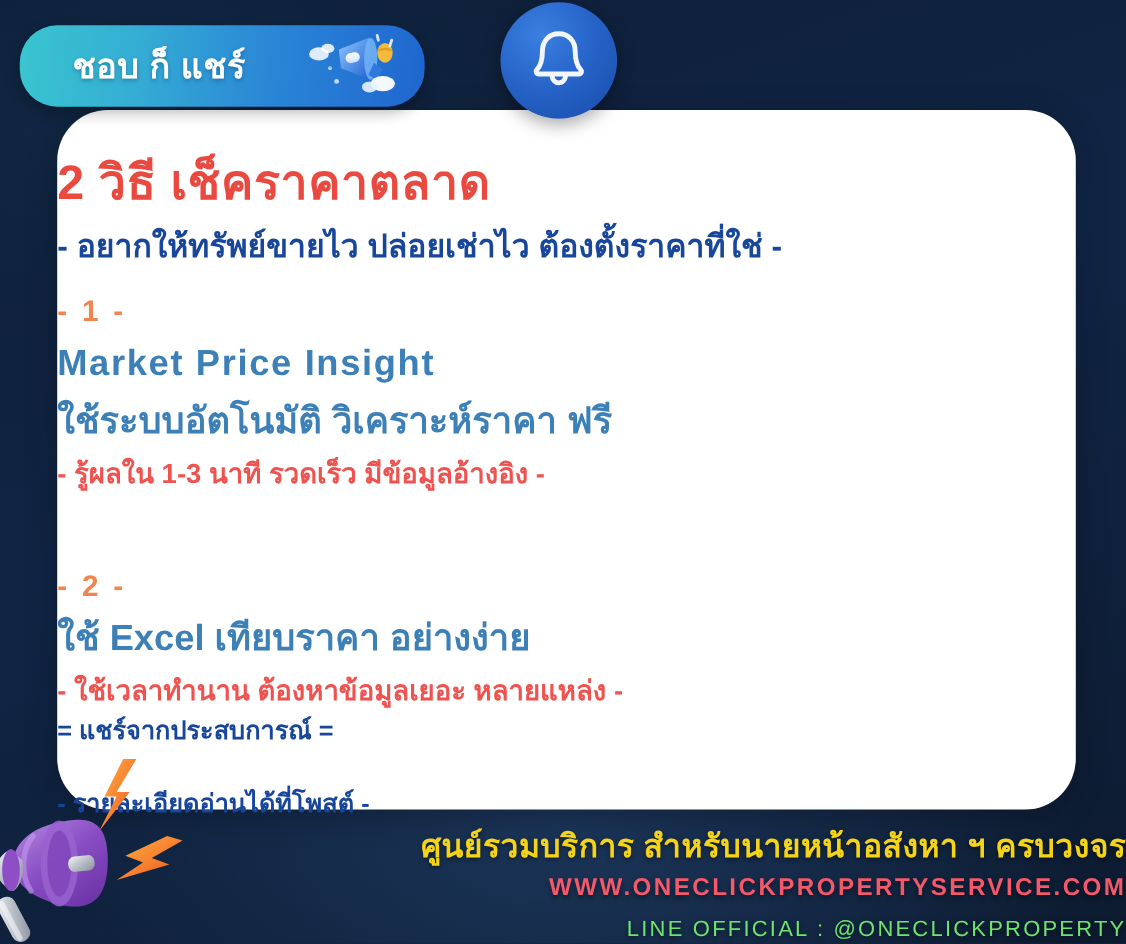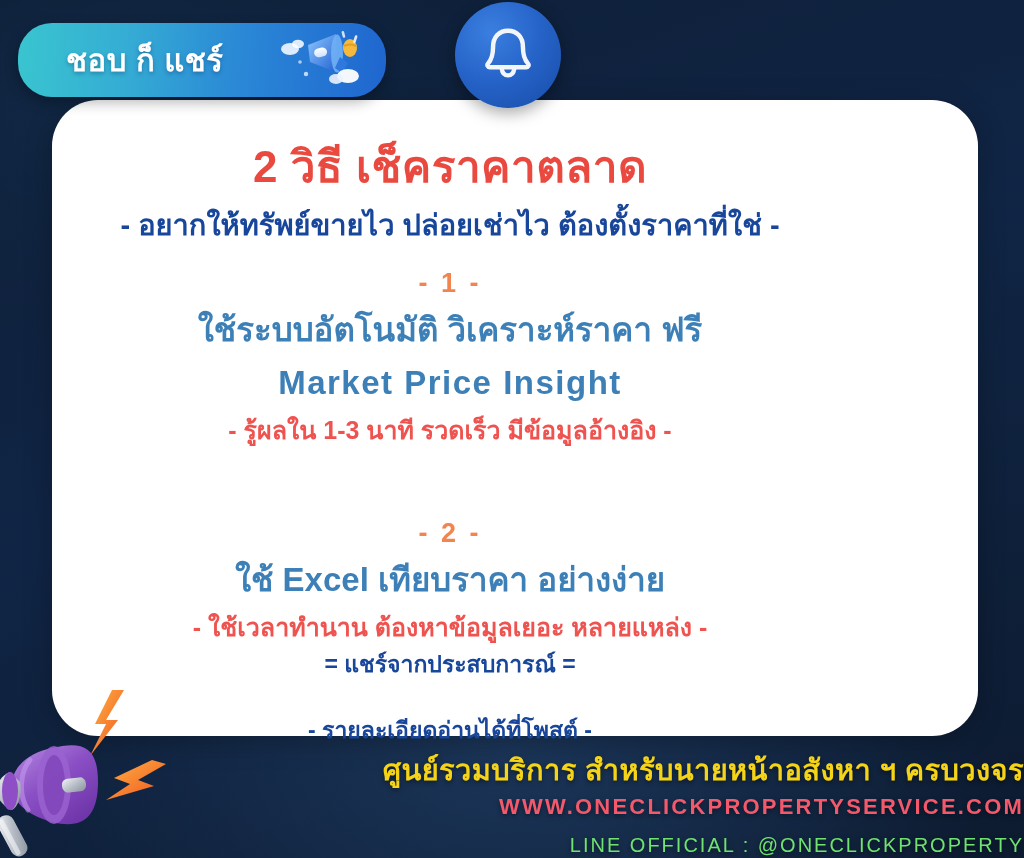--- a/index.html
+++ b/index.html
@@ -97,21 +97,20 @@
     z-index: 7;
   }
 
   
   .content {
     position: absolute;
     left: 52px;
     top: 100px;
     width: 796px;
     height: 636px;
-    text-align: center;
   }
   .line { white-space: nowrap; }
 
   .t-title {
     margin-top: 42px;
     color: #e9493f;
     font-size: 44px;
     font-weight: bold;
     letter-spacing: .5px;
     line-height: 1.15;
@@ -244,22 +243,22 @@
         <path d="M25.6 48.5 c0.6 4.2 3.2 6.6 6.4 6.6 c3.2 0 5.8 -2.4 6.4 -6.6" fill="none" stroke="#f2f6fb" stroke-width="4.6" stroke-linecap="round"></path>
       </svg>
     </span>
   </div>
 
   <div class="content">
     <div class="t-title line">2 วิธี เช็คราคาตลาด</div>
     <div class="t-sub line">- อยากให้ทรัพย์ขายไว ปล่อยเช่าไว ต้องตั้งราคาที่ใช่ -</div>
 
     <div class="t-num line">- 1 -</div>
+    <div class="t-head en line">Market Price Insight</div>
     <div class="t-head line">ใช้ระบบอัตโนมัติ วิเคราะห์ราคา ฟรี</div>
-    <div class="t-head en line">Market Price Insight</div>
     <div class="t-note line">- รู้ผลใน 1-3 นาที รวดเร็ว มีข้อมูลอ้างอิง -</div>
 
     <div class="gap"></div>
 
     <div class="t-num line">- 2 -</div>
     <div class="t-head line">ใช้ Excel เทียบราคา อย่างง่าย</div>
     <div class="t-note line">- ใช้เวลาทำนาน ต้องหาข้อมูลเยอะ หลายแหล่ง -</div>
 
     <div class="t-foot line">= แชร์จากประสบการณ์ =</div>
     <div class="t-foot first line">- รายละเอียดอ่านได้ที่โพสต์ -</div>

